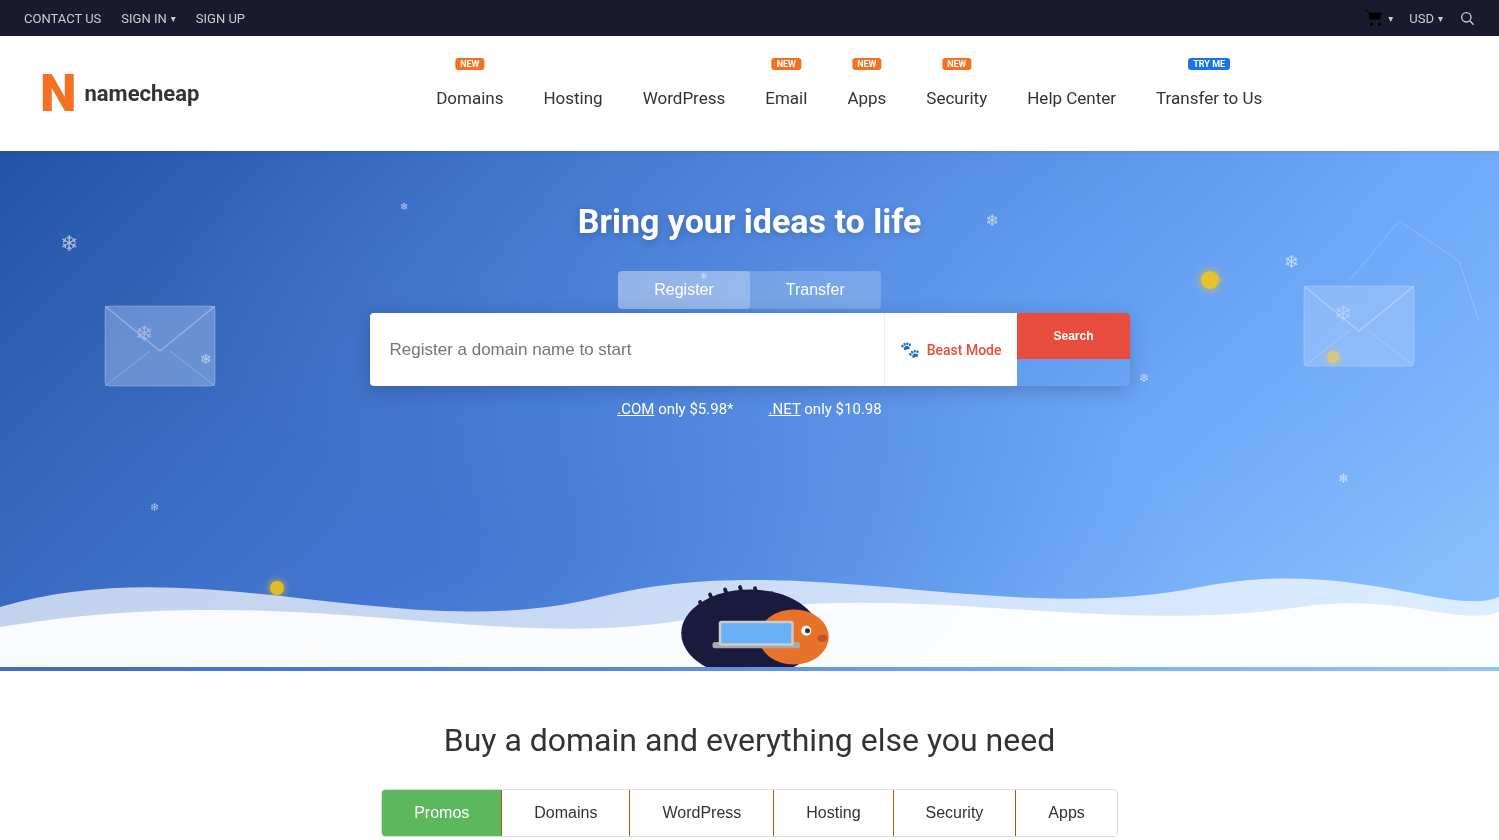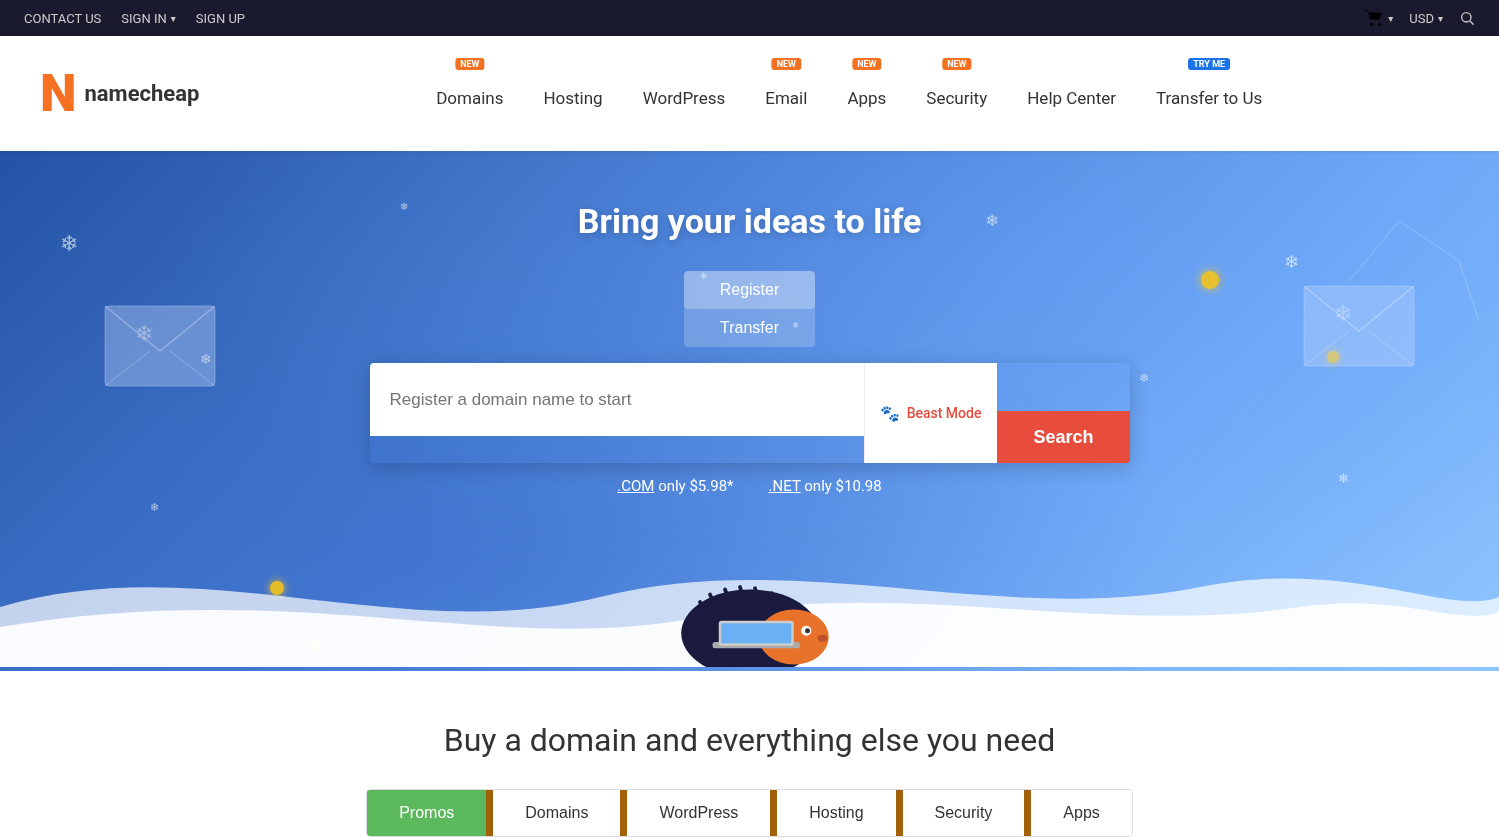--- a/index.html
+++ b/index.html
@@ -107,24 +107,23 @@
       margin-bottom: 30px;
       text-shadow: 0 2px 8px rgba(0,0,0,0.2);
     }
 
     
     .search-tabs {
       display: flex;
       background: rgba(255,255,255,0.2);
       border-radius: 4px;
       overflow: hidden;
-      margin-bottom: 16px;
+      margin-bottom: 4px;
       position: relative;
       z-index: 2;
-      flex-direction: column;
     }
     .search-tab {
       padding: 10px 36px;
       color: #fff;
       font-size: 16px;
       cursor: pointer;
       border: none;
       background: transparent;
     }
     .search-tab.active {
@@ -163,25 +162,24 @@
       cursor: pointer;
       gap: 6px;
       border-left: 1px solid #eee;
     }
     .beast-icon { font-size: 16px; }
     .search-button {
       background: #e74c3c;
       color: #fff;
       border: none;
       padding: 0 36px;
-      font-size: 18px;
+      font-size: 12px;
       font-weight: 600;
       cursor: pointer;
-      height: 52px;
-      margin-top: 48px;
+      height: 46px;
     }
 
     .domain-pricing {
       display: flex;
       gap: 35px;
       margin-top: 14px;
       position: relative;
       z-index: 2;
     }
     .domain-price { color: #fff; font-size: 15px; }
@@ -243,21 +241,21 @@
       overflow: hidden;
       display: inline-flex;
     }
     .bottom-tab {
       padding: 14px 32px;
       font-size: 16px;
       color: #333;
       cursor: pointer;
       border: none;
       background: #fff;
-      border-right: 7px solid #a16207;
+      border-right: 1px solid #a16207;
     }
     .bottom-tab:last-child { border-right: none; }
     .bottom-tab.active {
       background: #5cb85c;
       color: #fff;
     }
   </style>
 </head>
 <body>
 

